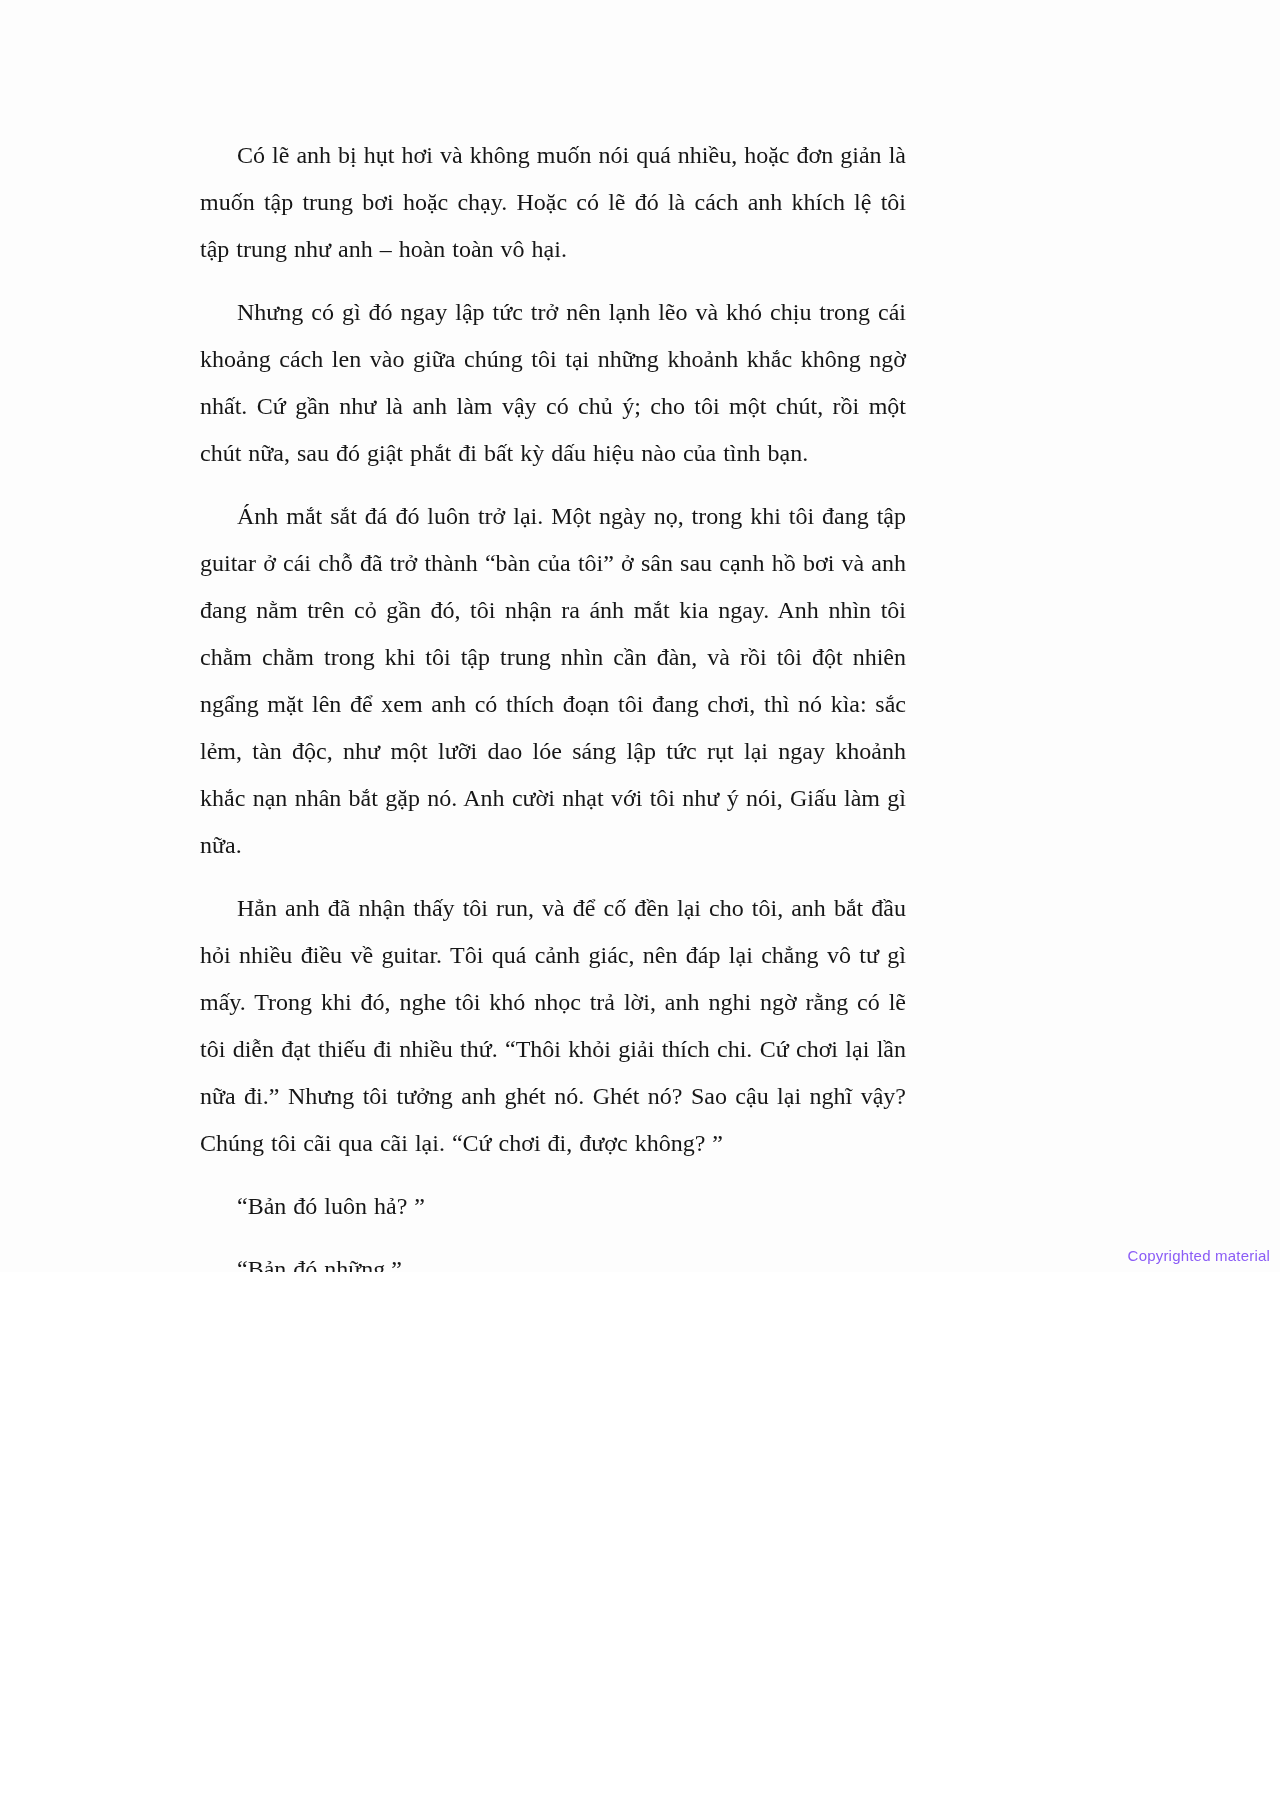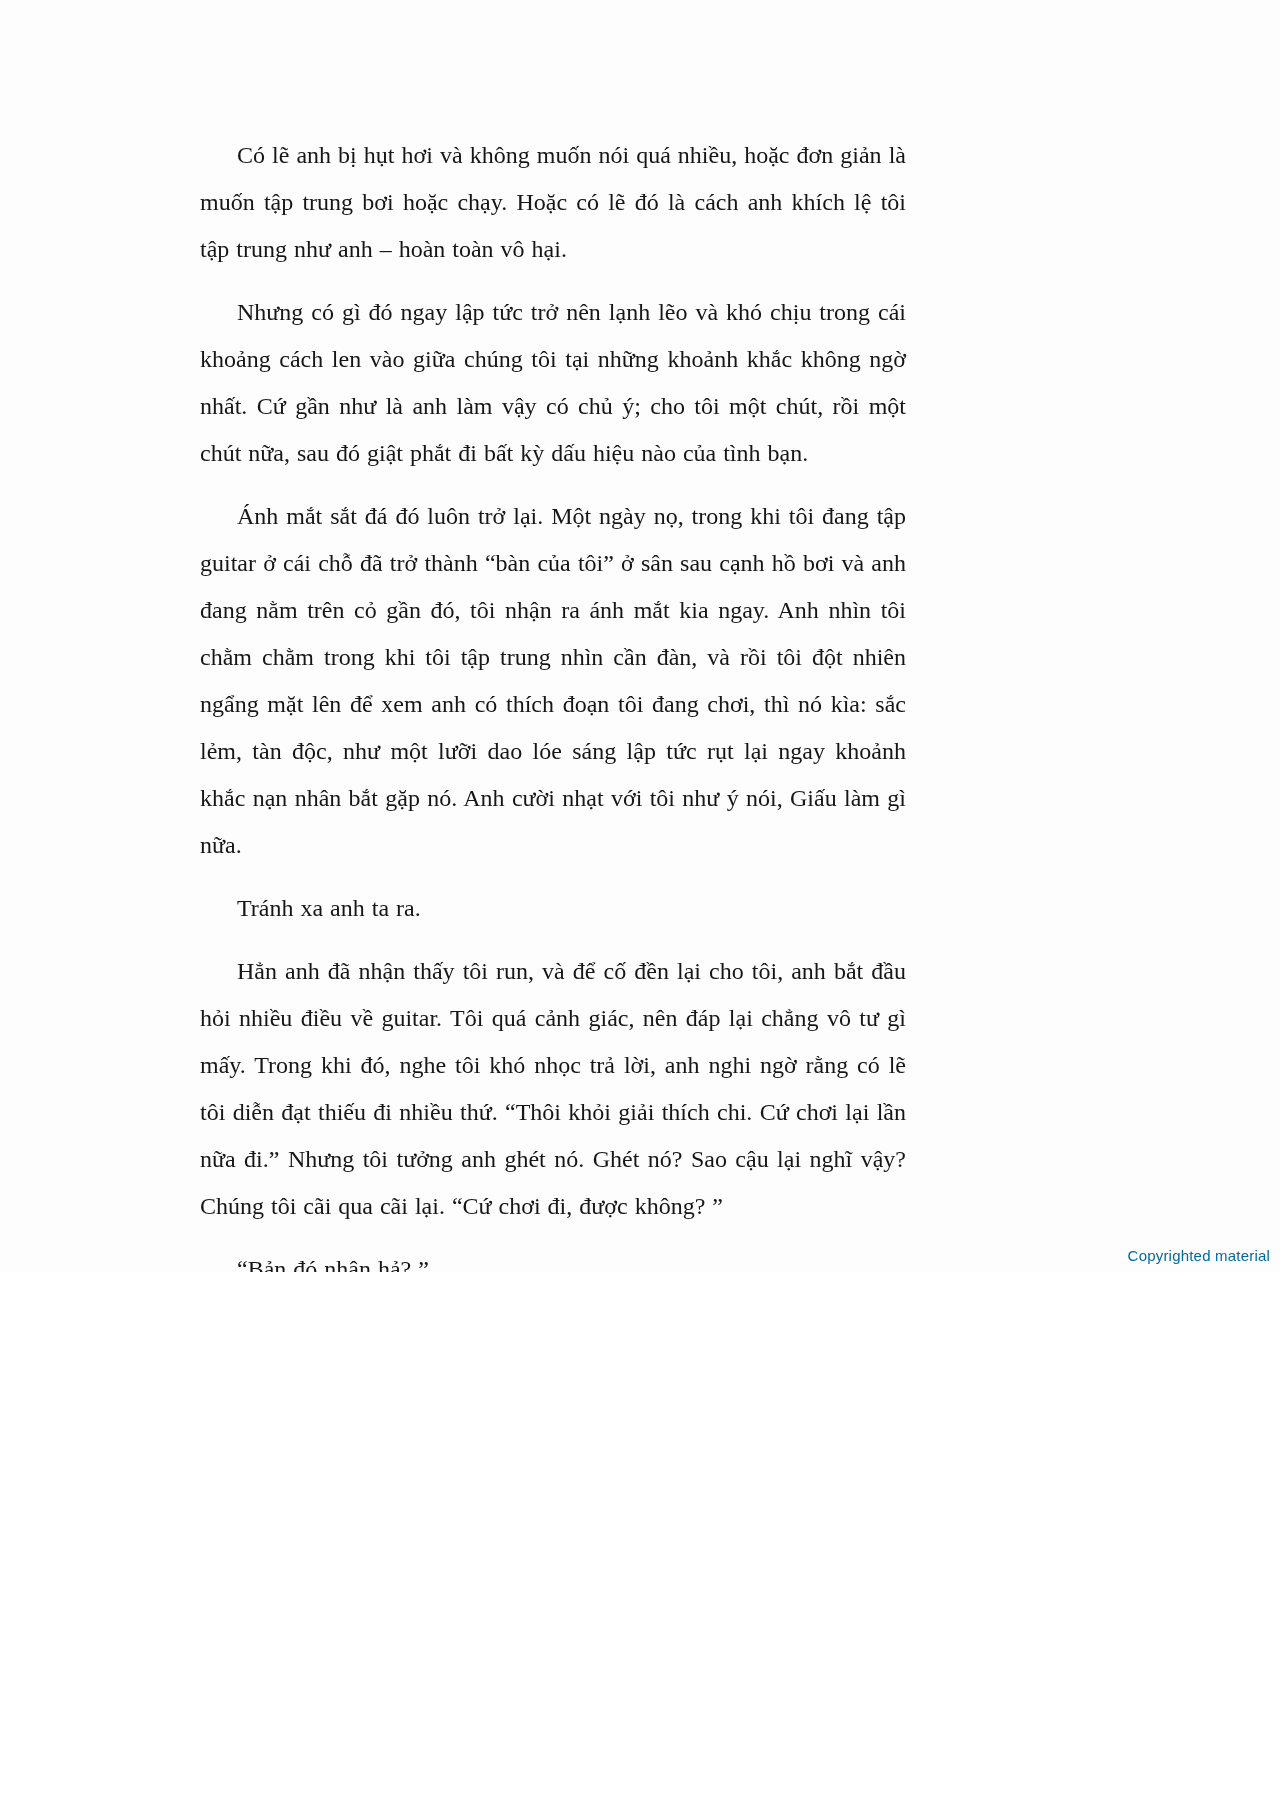--- a/index.html
+++ b/index.html
@@ -29,31 +29,30 @@
     text-align: justify;
     text-indent: 37px;
     word-spacing: 1px;
   }
   .watermark {
     position: absolute;
     right: 10px;
     bottom: 8px;
     font-family: "Liberation Sans", "DejaVu Sans", sans-serif;
     font-size: 15px;
-    color: #0369a1;
+    color: #8b5cf6;
     letter-spacing: 0.2px;
   }
 </style>
 </head>
 <body>
 
 <div class="page">
   <div class="text-block">
     <p>Có lẽ anh bị hụt hơi và không muốn nói quá nhiều, hoặc đơn giản là muốn tập trung bơi hoặc chạy. Hoặc có lẽ đó là cách anh khích lệ tôi tập trung như anh – hoàn toàn vô hại.</p>
     <p>Nhưng có gì đó ngay lập tức trở nên lạnh lẽo và khó chịu trong cái khoảng cách len vào giữa chúng tôi tại những khoảnh khắc không ngờ nhất. Cứ gần như là anh làm vậy có chủ ý; cho tôi một chút, rồi một chút nữa, sau đó giật phắt đi bất kỳ dấu hiệu nào của tình bạn.</p>
     <p>Ánh mắt sắt đá đó luôn trở lại. Một ngày nọ, trong khi tôi đang tập guitar ở cái chỗ đã trở thành “bàn của tôi” ở sân sau cạnh hồ bơi và anh đang nằm trên cỏ gần đó, tôi nhận ra ánh mắt kia ngay. Anh nhìn tôi chằm chằm trong khi tôi tập trung nhìn cần đàn, và rồi tôi đột nhiên ngẩng mặt lên để xem anh có thích đoạn tôi đang chơi, thì nó kìa: sắc lẻm, tàn độc, như một lưỡi dao lóe sáng lập tức rụt lại ngay khoảnh khắc nạn nhân bắt gặp nó. Anh cười nhạt với tôi như ý nói, Giấu làm gì nữa.</p>
-    <p>Tránh xa anh ta ra.</p>
     <p>Hẳn anh đã nhận thấy tôi run, và để cố đền lại cho tôi, anh bắt đầu hỏi nhiều điều về guitar. Tôi quá cảnh giác, nên đáp lại chẳng vô tư gì mấy. Trong khi đó, nghe tôi khó nhọc trả lời, anh nghi ngờ rằng có lẽ tôi diễn đạt thiếu đi nhiều thứ. “Thôi khỏi giải thích chi. Cứ chơi lại lần nữa đi.” Nhưng tôi tưởng anh ghét nó. Ghét nó? Sao cậu lại nghĩ vậy? Chúng tôi cãi qua cãi lại. “Cứ chơi đi, được không? ”</p>
-    <p>“Bản đó nhân hả? ”</p>
+    <p>“Bản đó luôn hả? ”</p>
     <p>“Bản đó những.”</p>
   </div>
   <div class="watermark">Copyrighted material</div>
 </div>
 
 </body></html>

